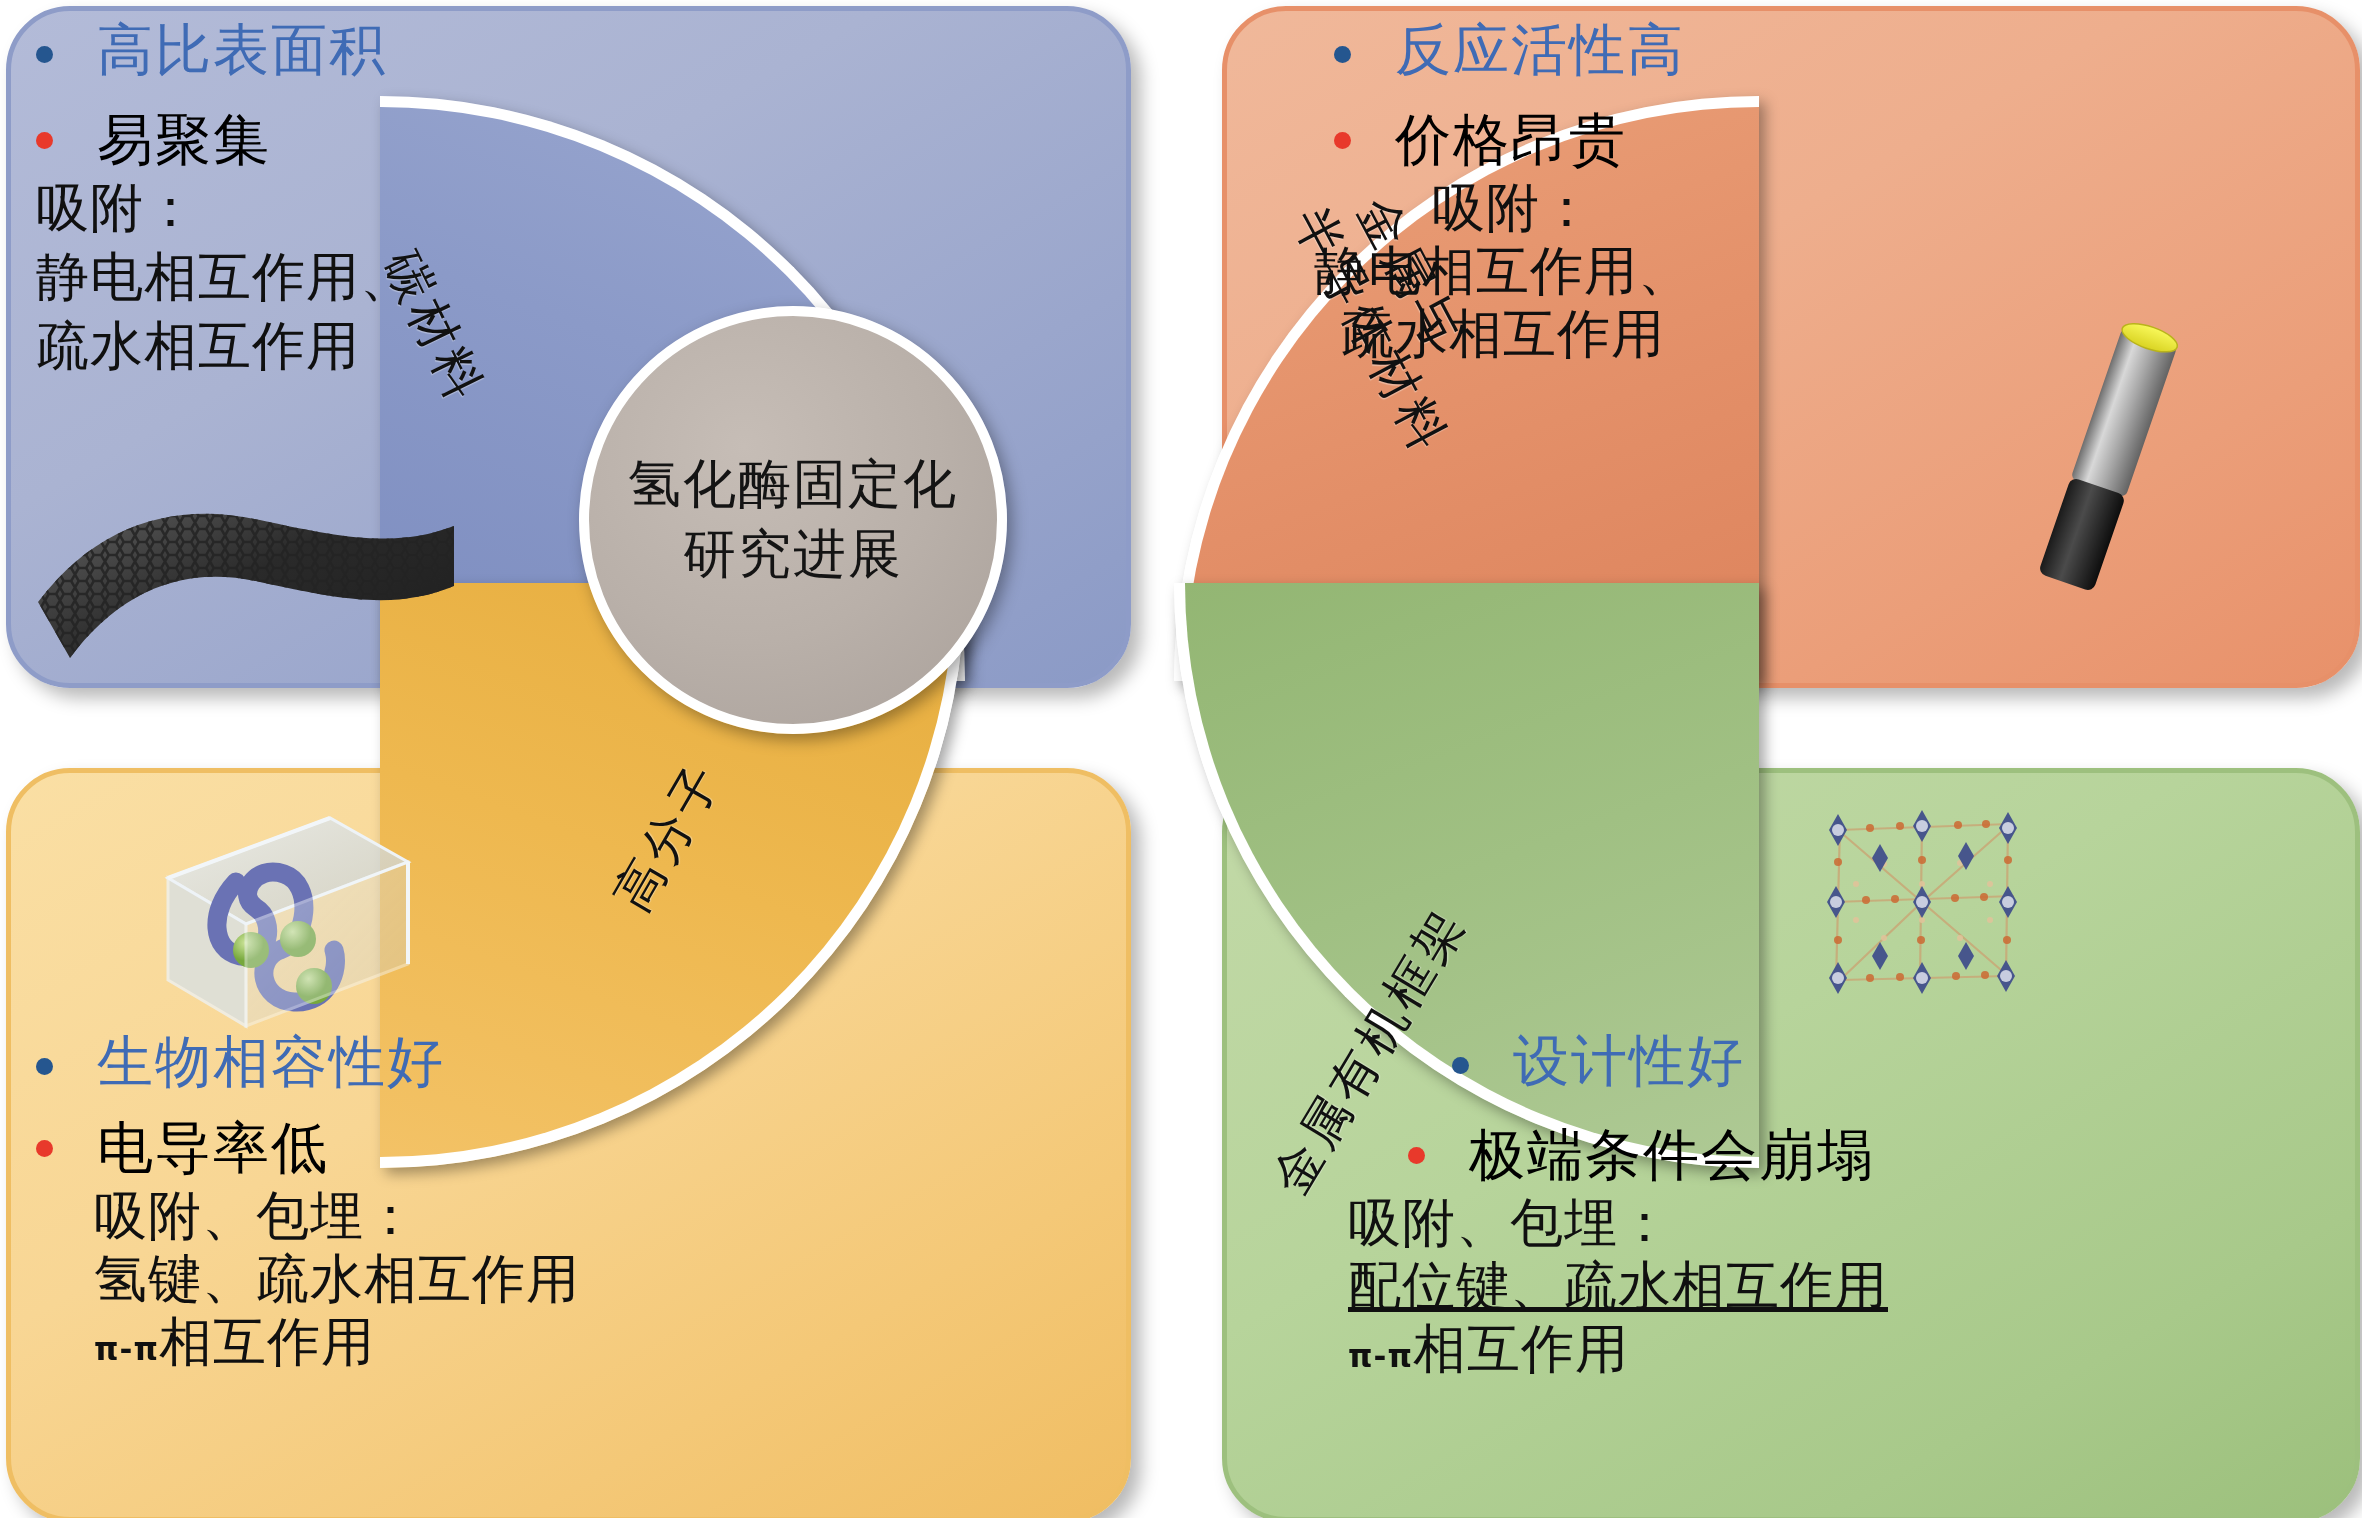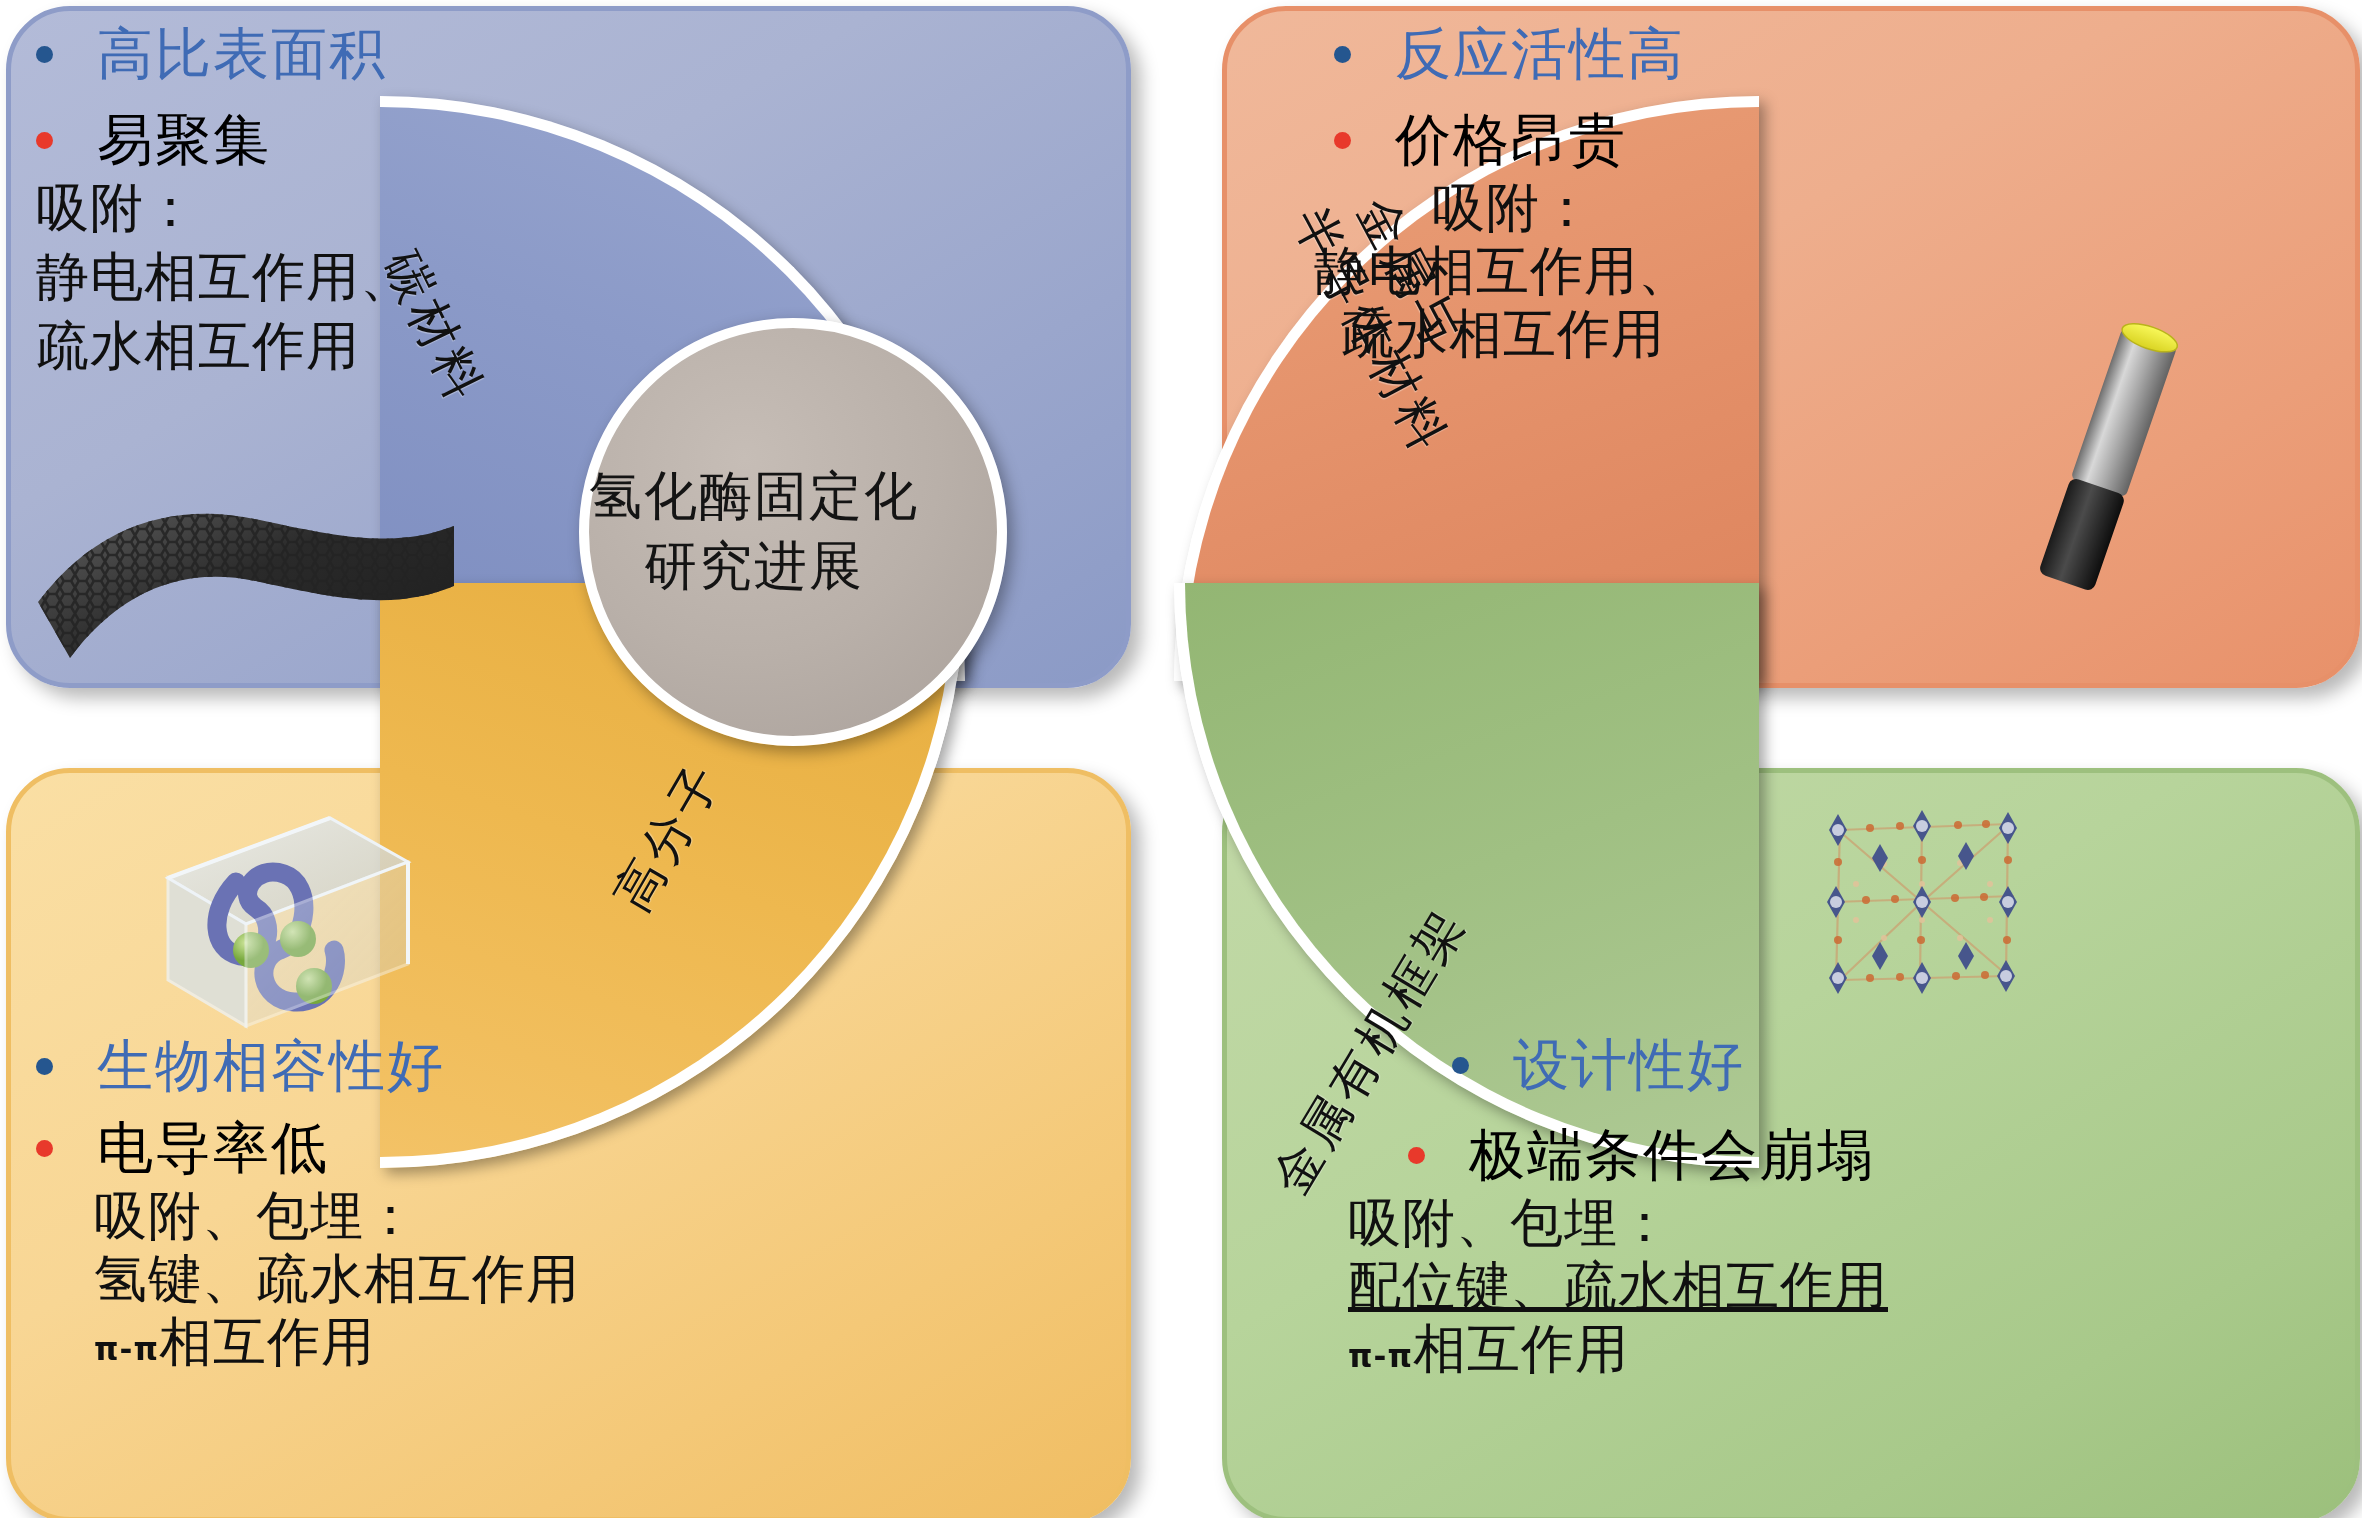--- a/index.html
+++ b/index.html
@@ -78,44 +78,44 @@
     text-shadow:1px 1px 1px rgba(255,255,255,.35);
   }
   #label-carbon{left:428px;top:240px;transform:rotate(64deg);transform-origin:0 0;}
   #label-metal{left:1400px;top:186px;transform:rotate(62deg);transform-origin:0 0;}
   #label-metal2{left:1336px;top:196px;transform:rotate(62deg);transform-origin:0 0;}
   #label-polymer{left:600px;top:890px;transform:rotate(-60deg);transform-origin:0 0;}
   #label-mof{left:1258px;top:1173px;transform:rotate(-59deg);transform-origin:0 0;}
 
   
   #hub{
-    position:absolute;left:579px;top:318px;width:408px;height:408px;
+    position:absolute;left:579px;top:306px;width:408px;height:408px;
     border-radius:50%;
     background:radial-gradient(circle at 38% 32%,#c6bdb6 0%,#b9b0a9 52%,#a9a09a 100%);
     border:10px solid #ffffff;
     box-shadow:5px 6px 16px rgba(0,0,0,.35);
-    display:flex;align-items:center;
+    display:flex;align-items:center;justify-content:center;
     z-index:6;
   }
   #hub .hub-text{
     text-align:center;color:#141414;font-size:53px;line-height:1.32;
     letter-spacing:2px;
   }
 
   
   .bullets{position:absolute;z-index:4;}
   .b-row{display:flex;align-items:center;margin-bottom:6px;}
   .b-dot{
     width:17px;height:17px;border-radius:50%;flex:0 0 auto;
     margin-right:44px;
   }
   .b-dot.blue{background:#25568f;}
   .b-dot.red{background:#e8392b;}
   .b-txt{font-size:56px;letter-spacing:2px;line-height:1.08;white-space:nowrap;}
-  .b-txt.blue{color:#3f6bb5;}
+  .b-txt.blue{color:#3f6bb5;font-family:Liberation Mono, monospace;}
   .b-txt.red{color:#000000;}
   .detail{
     color:#101010;font-size:53px;line-height:1.19;letter-spacing:1px;
     white-space:nowrap;
   }
   .detail .pi{font-family:"DejaVu Sans",sans-serif;font-weight:bold;font-size:31px;}
 
   #bul-carbon{left:36px;top:24px;}
   #bul-carbon .detail{margin-top:6px;}
   #bul-metal{left:1256px;top:24px;text-align:center;}

